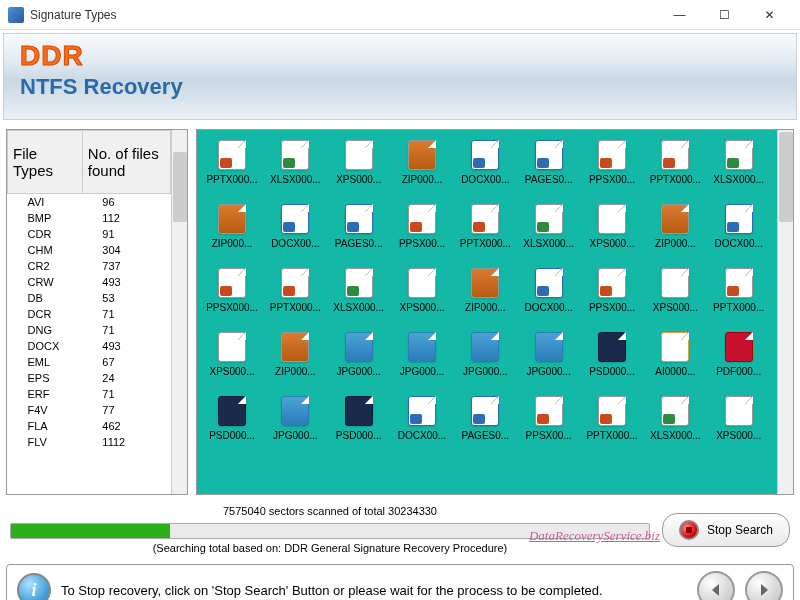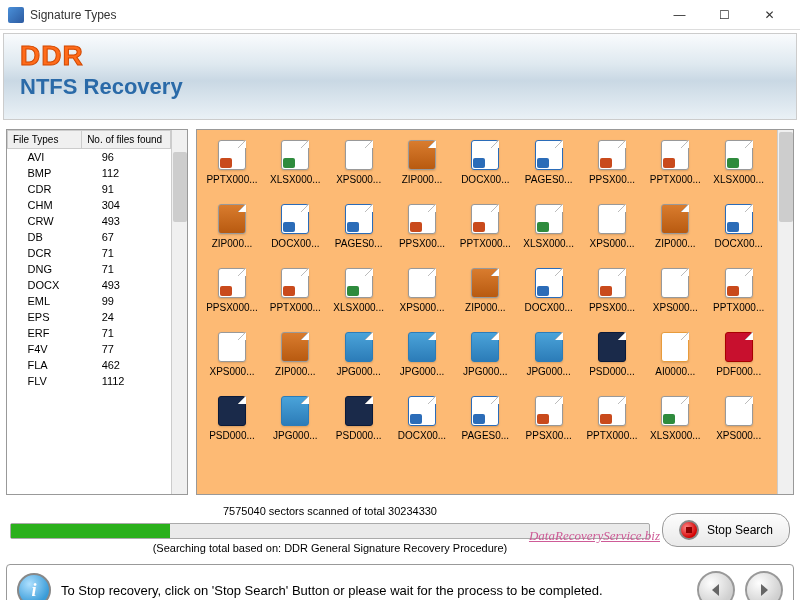--- a/index.html
+++ b/index.html
@@ -13,26 +13,26 @@
 
 .banner { height: 87px; background: linear-gradient(to bottom, #f9fbfd 0%, #dfe9f0 35%, #c9d8e4 55%, #eaf1f6 100%); border: 1px solid #ccc; margin: 3px; position: relative; padding: 6px 16px; }
 .banner .logo { font-family: "Arial Black", sans-serif; font-size: 28px; font-weight: 900; color: #ff6b1a; -webkit-text-stroke: 1px #d14800; letter-spacing: 1px; }
 .banner .subtitle { font-size: 22px; color: #2a6aa8; font-weight: bold; margin-top: 2px; }
 
 .main { display: flex; gap: 8px; padding: 6px; height: 378px; }
 
 .left-panel { width: 182px; border: 1px solid #999; background: #fff; display: flex; position: relative; }
 .left-table { flex: 1; overflow: hidden; font-size: 11px; }
 .left-table table { width: 100%; border-collapse: collapse; }
-.left-table th { background: #f0f0f0; border: 1px solid #ccc; padding: 3px 5px; text-align: left; font-weight: normal; font-size: 10px; }
+.left-table th { background: #f0f0f0; border: 1px solid #ccc; padding: 14px 5px; text-align: left; font-weight: normal; font-size: 15px; }
 .left-table td { padding: 2px 20px; font-size: 11px; }
 .left-scroll { width: 16px; background: #f0f0f0; border-left: 1px solid #ccc; position: relative; }
 .left-scroll .thumb { position: absolute; top: 22px; left: 1px; width: 14px; height: 70px; background: #cdcdcd; border-radius: 2px; }
 
-.right-panel { flex: 1; border: 1px solid #999; background: #fdba74; display: flex; position: relative; overflow: hidden; }
+.right-panel { flex: 1; border: 1px solid #999; background: #14b8a6; display: flex; position: relative; overflow: hidden; }
 .file-grid { flex: 1; padding: 10px 6px; display: grid; grid-template-columns: repeat(9, 1fr); gap: 6px 2px; align-content: start; overflow: hidden; }
 .file-item { display: flex; flex-direction: column; align-items: center; width: 58px; height: 58px; }
 .file-icon { width: 28px; height: 30px; border: 1px solid #999; border-radius: 3px; background: #fff; position: relative; display: flex; align-items: center; justify-content: center; box-shadow: 0 1px 2px rgba(0,0,0,0.15); }
 .file-icon::before { content:""; position:absolute; top:-1px; right:-1px; width:8px; height:8px; background: linear-gradient(135deg, transparent 48%, #bbb 50%, #fff 52%); }
 .fi-zip { background: linear-gradient(#d97c2e,#b85a10); }
 .fi-doc { border-color:#2b6cb8; }
 .fi-doc .badge { background:#2b6cb8; }
 .fi-xls .badge { background:#2e8b3d; }
 .fi-ppt .badge { background:#c94a1c; }
 .fi-pdf { background:#c8102e; border-color:#a00; }
@@ -101,42 +101,46 @@
             </tr>
             <tr>
               <td>CDR</td>
               <td>91</td>
             </tr>
             <tr>
               <td>CHM</td>
               <td>304</td>
             </tr>
             <tr>
+              <td>CR2</td>
+              <td>737</td>
+            </tr>
+            <tr>
               <td>CRW</td>
               <td>493</td>
             </tr>
             <tr>
               <td>DB</td>
-              <td>67</td>
+              <td>53</td>
             </tr>
             <tr>
               <td>DCR</td>
               <td>71</td>
             </tr>
             <tr>
               <td>DNG</td>
               <td>71</td>
             </tr>
             <tr>
               <td>DOCX</td>
               <td>493</td>
             </tr>
             <tr>
               <td>EML</td>
-              <td>99</td>
+              <td>67</td>
             </tr>
             <tr>
               <td>EPS</td>
               <td>24</td>
             </tr>
             <tr>
               <td>ERF</td>
               <td>71</td>
             </tr>
             <tr>

